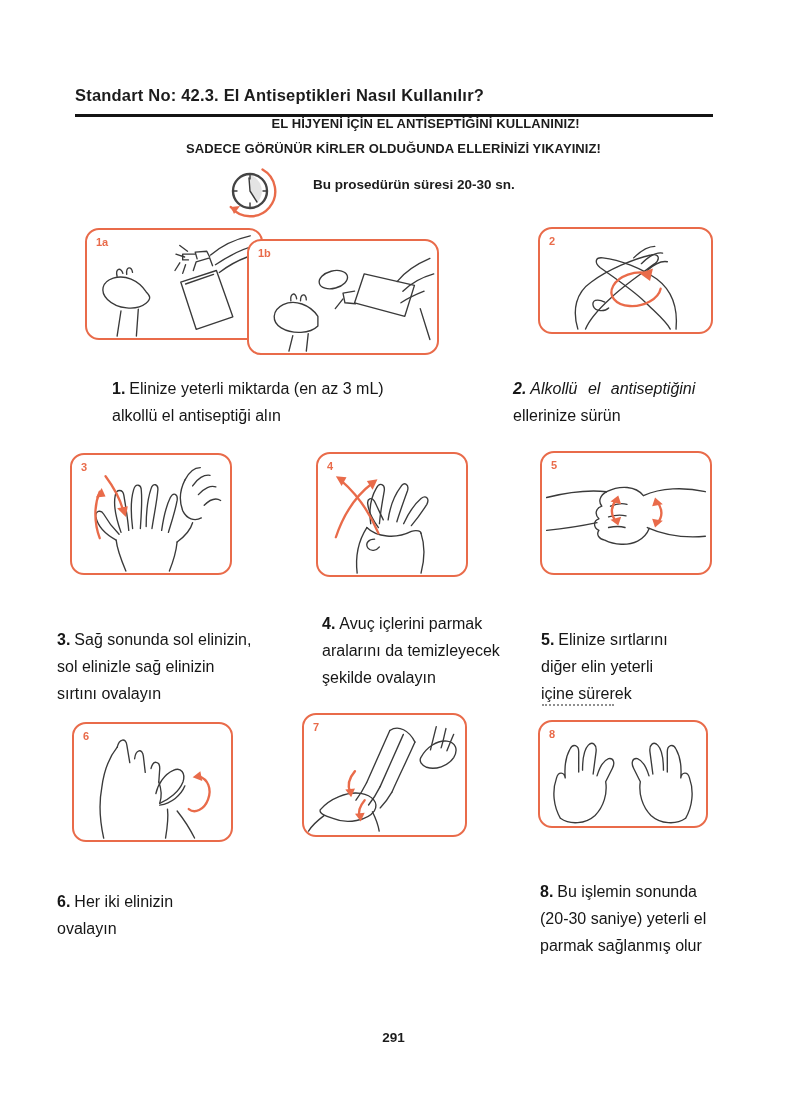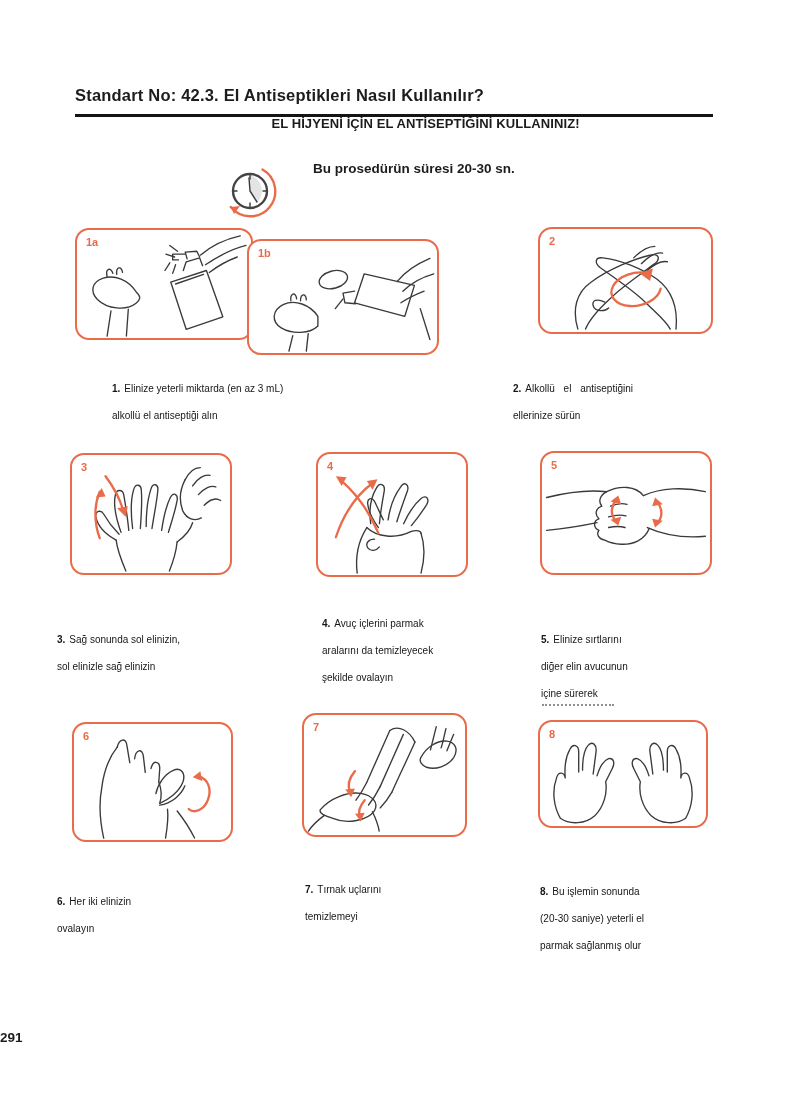--- a/index.html
+++ b/index.html
@@ -7,65 +7,66 @@
   #page{
     position:relative; width:724px; height:1115px; background:#ffffff;
     font-family:"Liberation Sans", sans-serif; color:var(--ink); overflow:hidden;
   }
   .abs{ position:absolute; }
   .title{ left:75px; top:86px; font-size:16.5px; font-weight:bold; letter-spacing:.2px; }
   .divider{ left:75px; top:114px; width:638px; height:3px; background:#141414; }
   .notice{ left:0; width:787px; text-align:center; font-size:13px; font-weight:bold; letter-spacing:.1px; }
   .notice1{ top:116px;padding-left:32px; }
   .notice2{ top:141px; }
-  .duration{ left:313px; top:161px; font-size:13.5px; font-weight:bold; }
+  .duration{ left:313px; top:177px; font-size:13.5px; font-weight:bold; }
   .clock{ left:222px; top:160px; width:66px; height:66px; }
 
   .panel{
     position:absolute; background:#fff; border:2px solid var(--accent);
     border-radius:14px; box-sizing:border-box;
   }
   .panel svg{ position:absolute; left:0; top:0; width:100%; height:100%; }
   .plabel{
     position:absolute; left:9px; top:6px; color:var(--accent);
     font-size:11px; font-weight:bold; z-index:3;
   }
   .ink{ stroke:#3a3a3a; stroke-width:1.4; fill:none; stroke-linecap:round; stroke-linejoin:round; }
   .or{ stroke:var(--accent); stroke-width:2.4; fill:none; stroke-linecap:round; stroke-linejoin:round; }
   .orf{ fill:var(--accent); stroke:none; }
   .gray{ fill:#d8d8d8; stroke:none; }
 
-  .caption{ position:absolute; font-size:10px; line-height:27px; color:#161616; }
+  .caption{ position:absolute; font-size:16px; line-height:27px; color:#161616; }
   .caption .num{ font-weight:bold; margin-right:4px; }
   .cap-line{ white-space:nowrap; }
-  .just{ word-spacing:6px; }
+  .just{ word-spacing:6px;font-style:italic; }
   .clipped-line{ position:absolute; left:542px; top:704px; width:72px;
     border-top:2px dotted #6a6a6a; opacity:.75; }
-  .pagenum{ left:0; width:787px; top:1030px; text-align:left; font-size:13.5px; font-weight:bold; }
+  .pagenum{ left:0; width:787px; top:1030px; text-align:center; font-size:13.5px; font-weight:bold; }
 </style>
 </head>
 <body>
 
 <div id="page">
 
   <div class="abs title">Standart No: 42.3. El Antiseptikleri Nasıl Kullanılır?</div>
   <div class="abs divider"></div>
   <div class="abs notice notice1">EL HİJYENİ İÇİN EL ANTİSEPTİĞİNİ KULLANINIZ!</div>
+  <div class="abs notice notice2">SADECE GÖRÜNÜR KİRLER OLDUĞUNDA ELLERİNİZİ YIKAYINIZ!</div>
 
   <svg class="abs clock" viewBox="0 0 66 66">
     <path class="gray" d="M28,31 L28,15 A17,17 0 0 1 36,42 Z" opacity="0.7"></path>
     <circle cx="28" cy="31" r="17" fill="none" stroke="#444" stroke-width="2.4"></circle>
     <path class="ink" d="M28,15.5 L28,19 M44.5,31 L41,31 M28,46.5 L28,43 M11.5,31 L15,31" stroke-width="2"></path>
     <path class="ink" d="M28,31 L27,18 M28,31 L35,42" stroke-width="2"></path>
     <path class="or" d="M40.5,9.5 A25,25 0 1 1 8.8,47" stroke-width="2.6"></path>
     <path class="orf" d="M8.8,47 L18,46 L12,54 Z"></path>
   </svg>
   <div class="abs duration">Bu prosedürün süresi 20-30 sn.</div>
 
-  <div class="panel" style="left:75px;top:228px;width:178px;height:112px;z-index:1">
+  <div class="panel" style="left:85px;top:228px;width:178px;height:112px;z-index:1">
     <span class="plabel">1a</span>
     <svg viewBox="0 0 178 112">
       <g class="ink">
         <path d="M96,54 L133,42 L150,90 L112,103 Z"></path>
         <path d="M101,56 L130,46"></path>
         <path d="M109,42 l3,-9 14,-4 3,8"></path>
         <path d="M113,30 l-2,-7 12,-1 3,6"></path>
         <path d="M111,25 h-13 v6 h6"></path>
         <path d="M95,34 l-5,8 M101,36 l-3,9 M103,22 l-8,-6 M100,28 l-9,-3"></path>
         <path d="M168,6 C150,10 136,18 127,26 M174,16 C158,20 144,28 132,36 M165,28 C154,32 144,38 136,44"></path>
@@ -232,40 +233,37 @@
     <div class="cap-line">alkollü el antiseptiği alın</div>
   </div>
   <div class="caption" style="left:513px;top:375px;">
     <div class="cap-line just"><span class="num">2.</span><span>Alkollü el antiseptiğini</span></div>
     <div class="cap-line">ellerinize sürün</div>
   </div>
 
   <div class="caption" style="left:57px;top:626px;">
     <div class="cap-line"><span class="num">3.</span><span>Sağ sonunda sol elinizin,</span></div>
     <div class="cap-line">sol elinizle sağ elinizin</div>
+    <div class="cap-line">sırtını ovalayın</div>
   </div>
   <div class="caption" style="left:322px;top:610px;">
     <div class="cap-line"><span class="num">4.</span><span>Avuç içlerini parmak</span></div>
     <div class="cap-line">aralarını da temizleyecek</div>
     <div class="cap-line">şekilde ovalayın</div>
   </div>
   <div class="caption" style="left:541px;top:626px;">
     <div class="cap-line"><span class="num">5.</span><span>Elinize sırtlarını</span></div>
-    <div class="cap-line">diğer elin avucunun</div>
+    <div class="cap-line">diğer elin yeterli</div>
     <div class="cap-line">içine sürerek</div>
   </div>
   <div class="clipped-line"></div>
 
   <div class="caption" style="left:57px;top:888px;">
     <div class="cap-line"><span class="num">6.</span><span>Her iki elinizin</span></div>
     <div class="cap-line">ovalayın</div>
-  </div>
-  <div class="caption" style="left:305px;top:876px;">
-    <div class="cap-line"><span class="num">7.</span><span>Tırnak uçlarını</span></div>
-    <div class="cap-line">temizlemeyi</div>
   </div>
   <div class="caption" style="left:540px;top:878px;">
     <div class="cap-line"><span class="num">8.</span><span>Bu işlemin sonunda</span></div>
     <div class="cap-line">(20-30 saniye) yeterli el</div>
     <div class="cap-line">parmak sağlanmış olur</div>
   </div>
 
   <div class="abs pagenum">291</div>
 
 </div>

